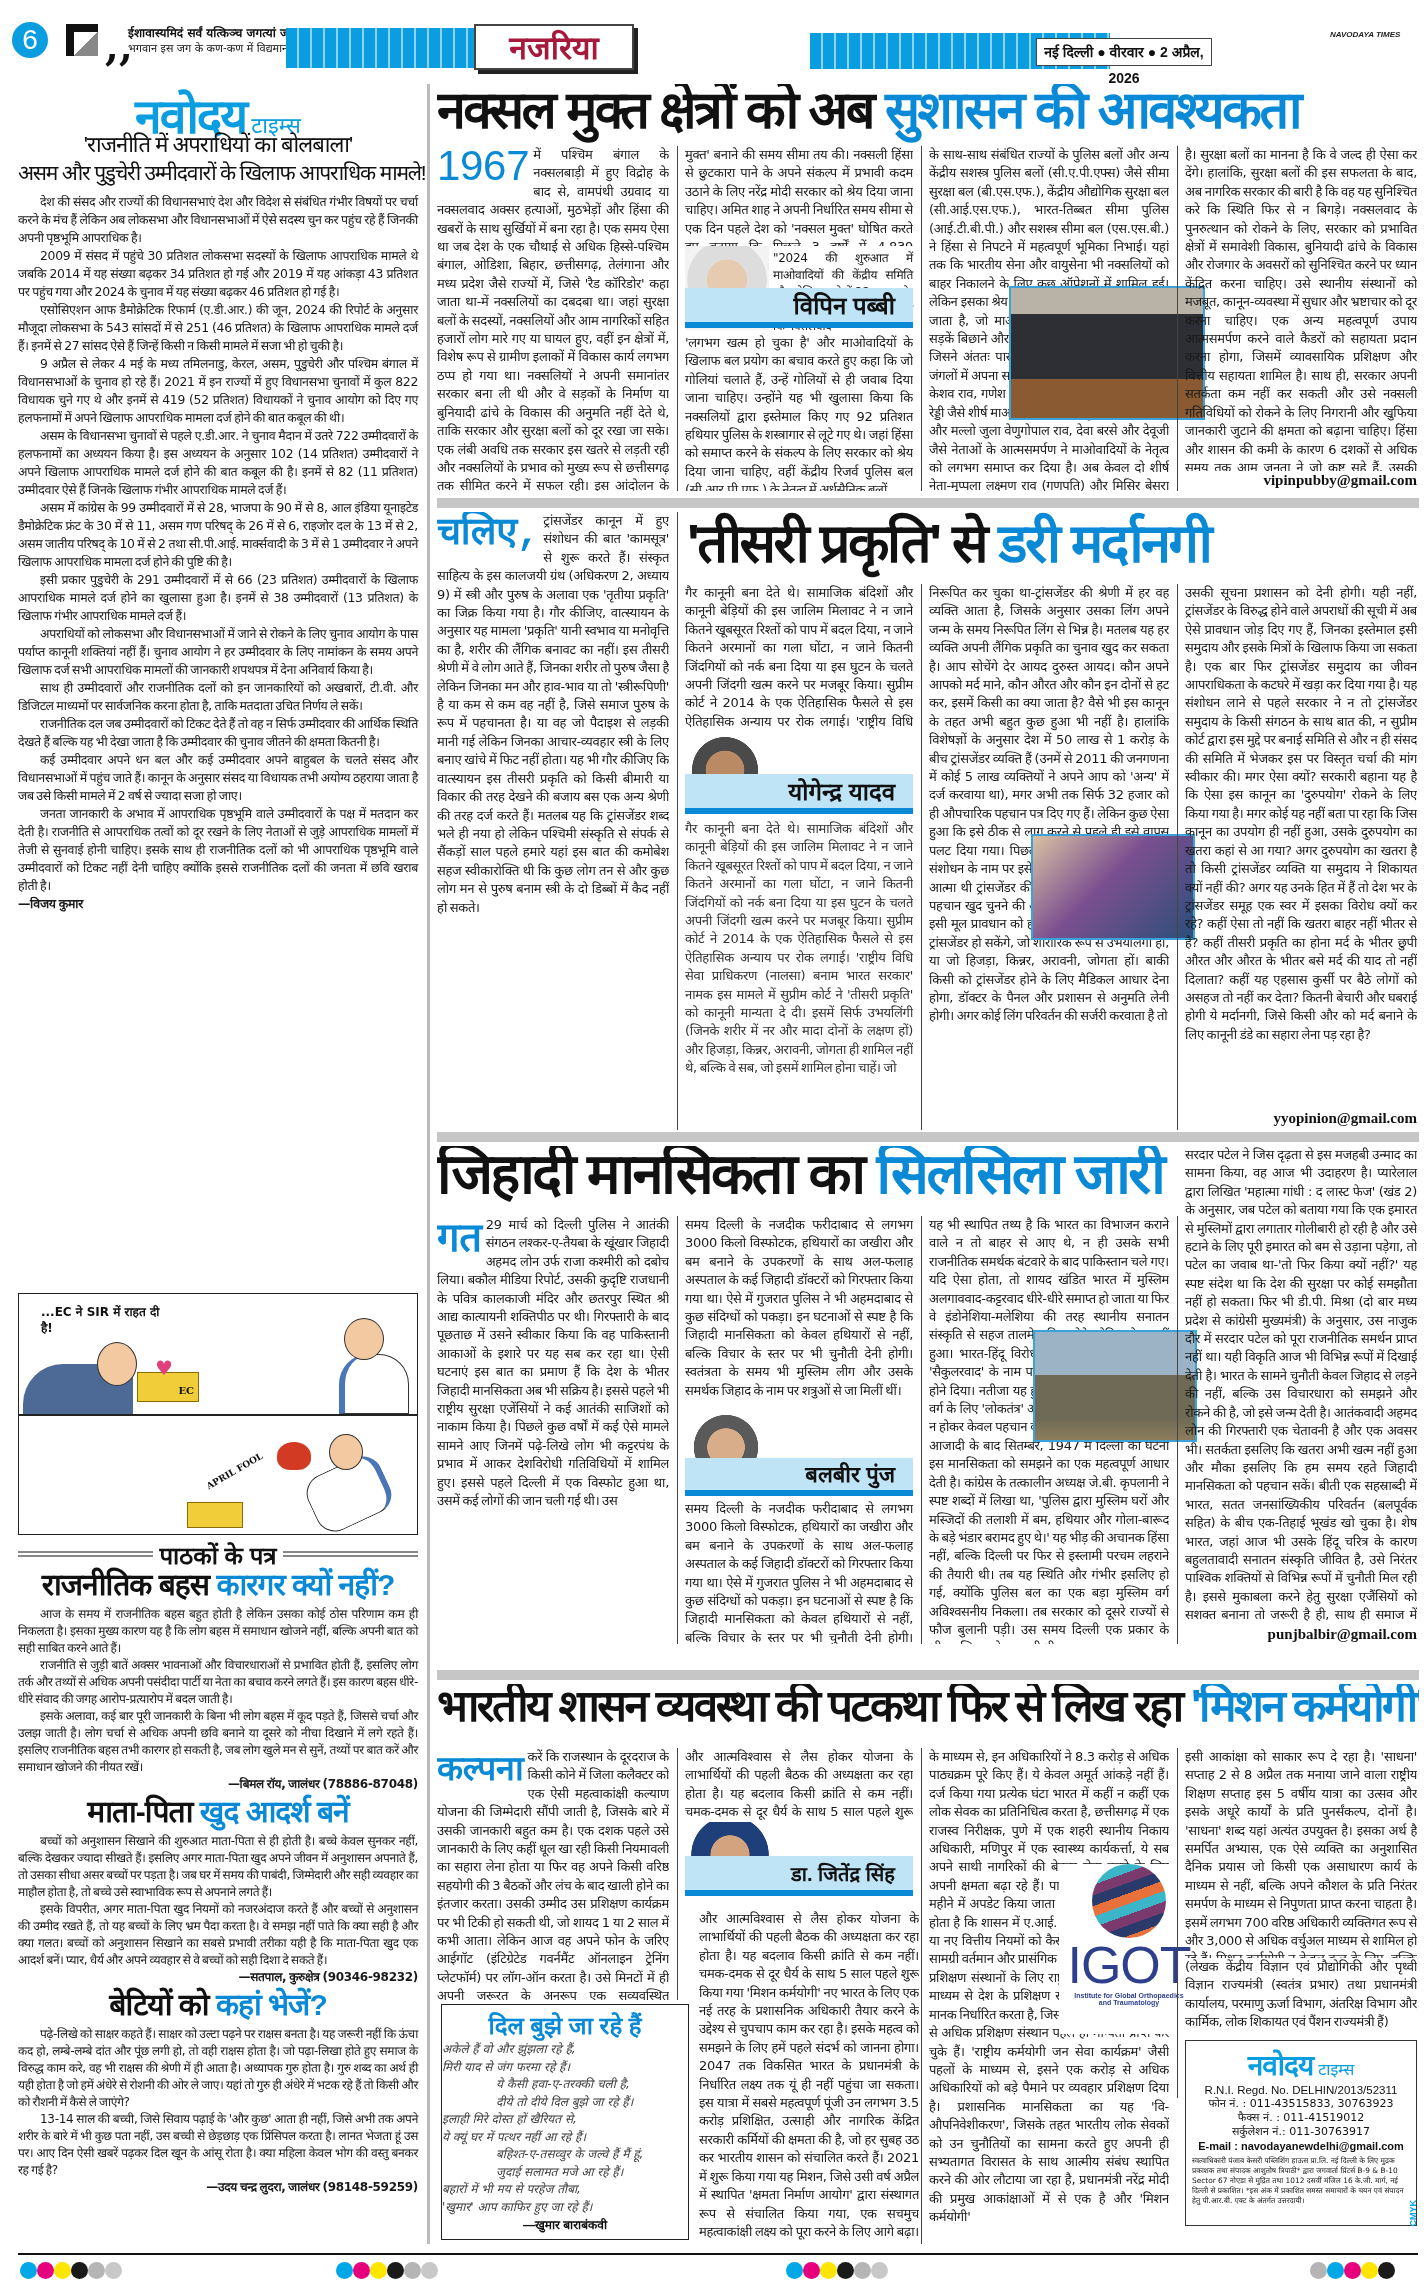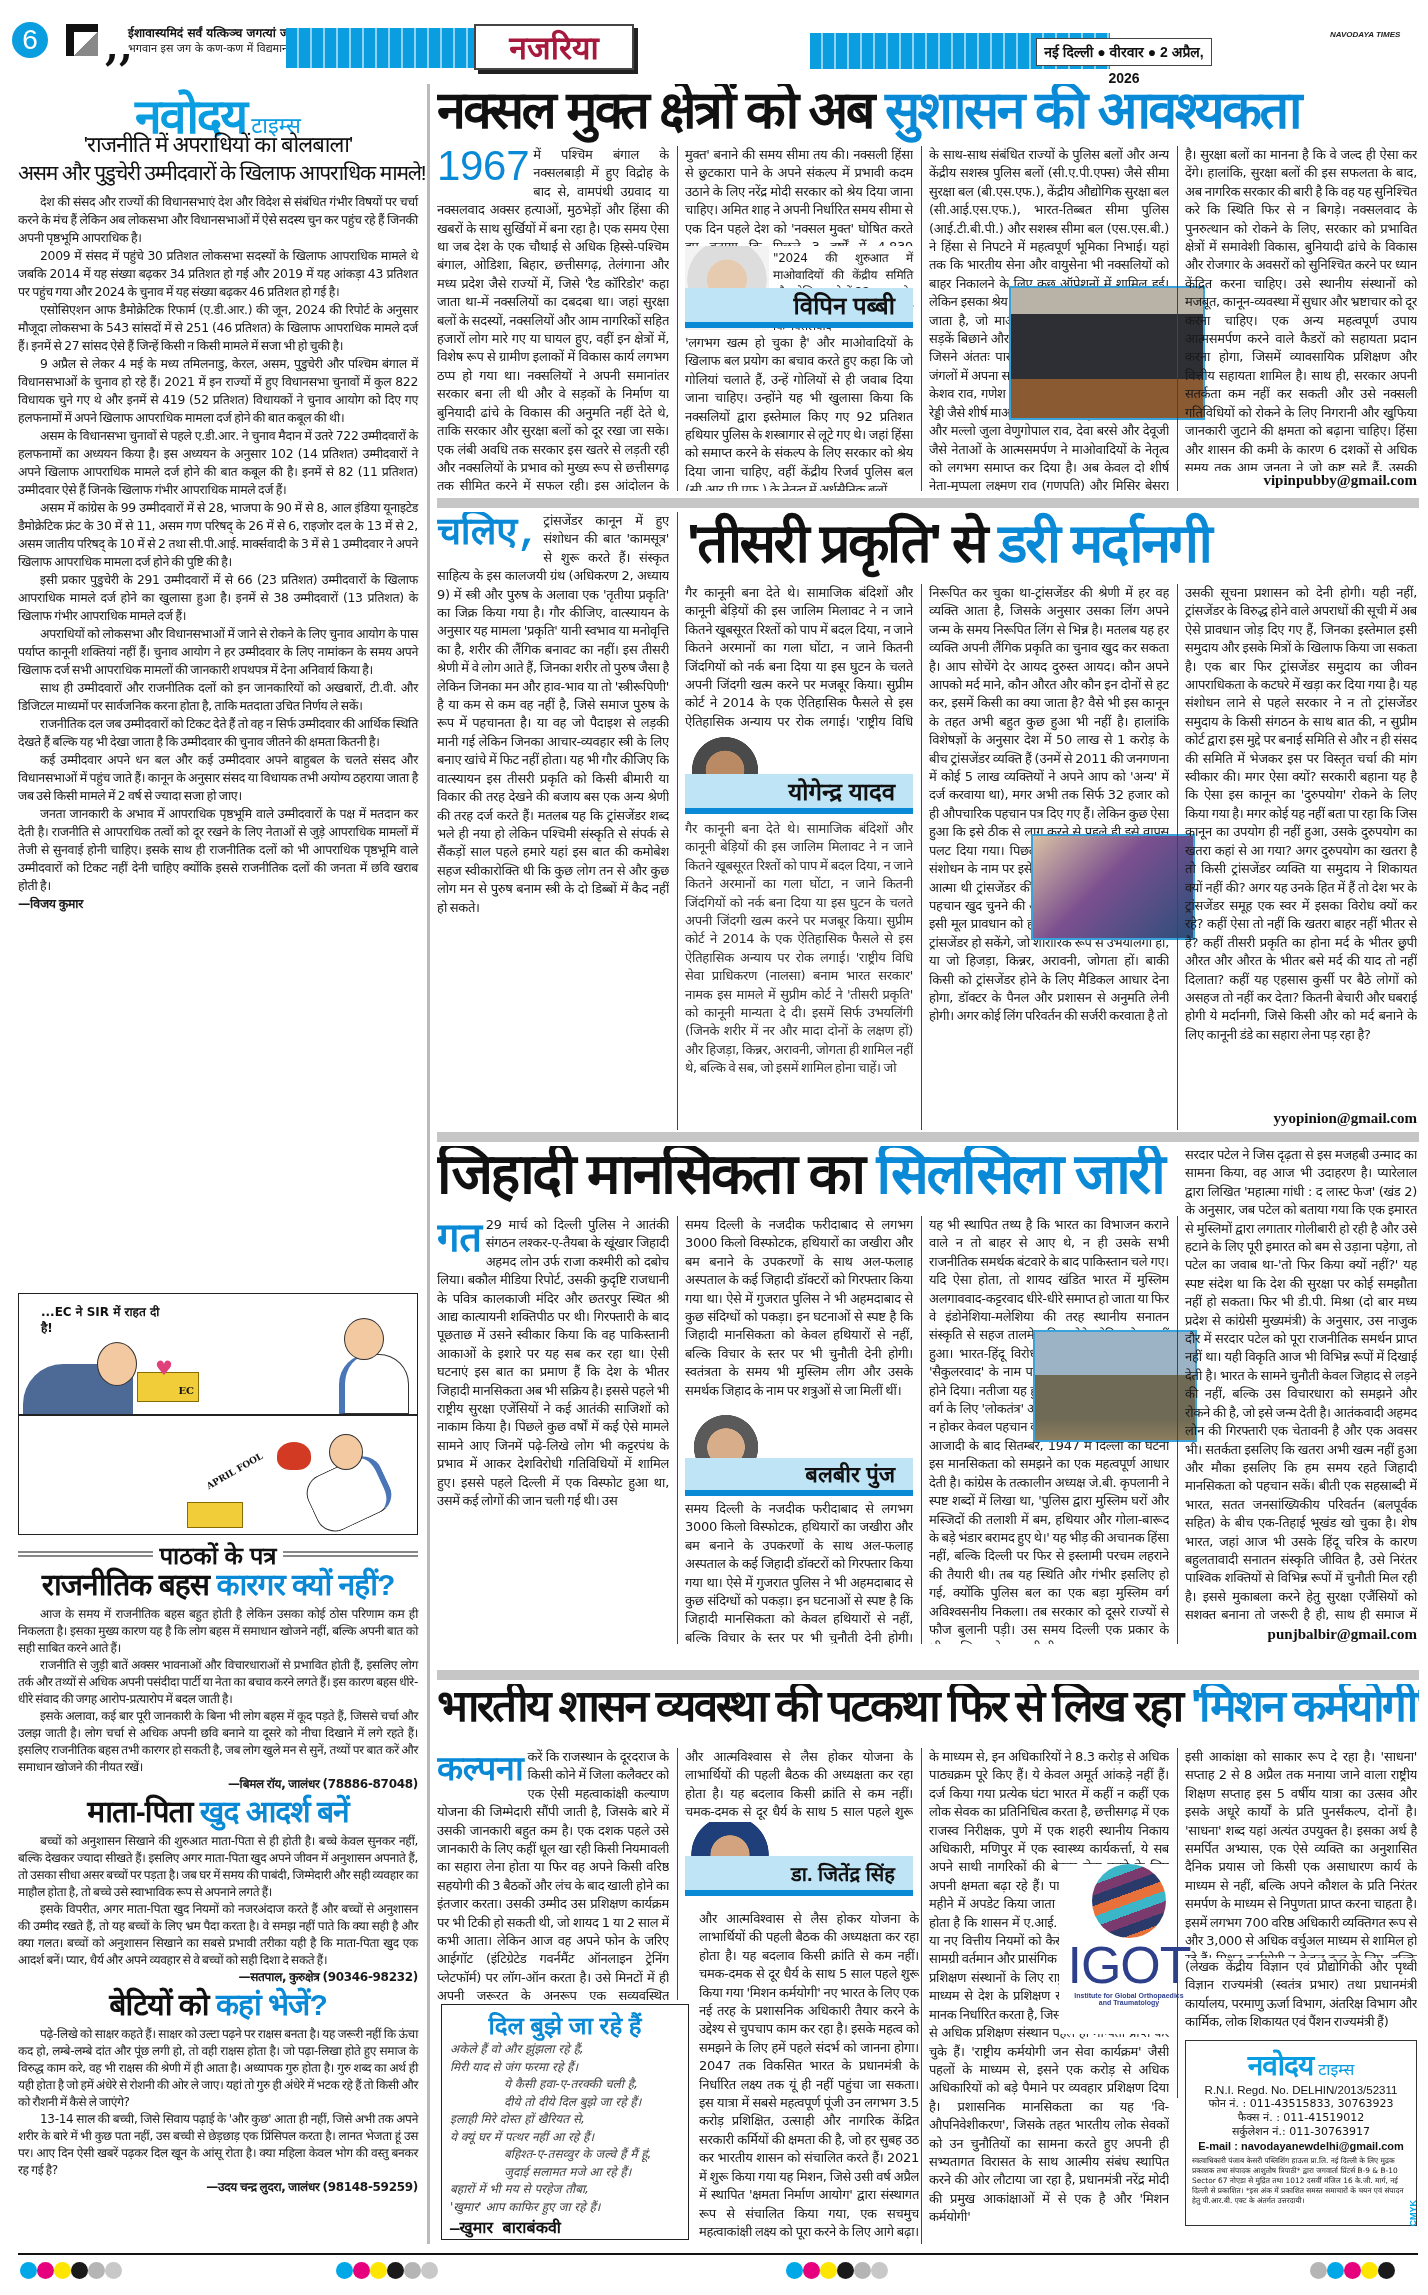--- a/index.html
+++ b/index.html
@@ -233,35 +233,35 @@
 <div class="abs" style="left:437px;top:1684px;width:982px;height:560px;overflow:hidden">
   <div class="hd abs" style="left:0;top:0;font-size:44px;letter-spacing:-2.6px">
     <span>भारतीय शासन व्यवस्था की पटकथा फिर से लिख रहा</span>
     <span class="blue">'मिशन कर्मयोगी'</span>
   </div>
   <div class="txt abs" style="left:0;top:64px;width:232px;height:252px;overflow:hidden">
     <span style="float:left;font-family:'Liberation Sans',sans-serif;font-weight:bold;font-size:34px;line-height:40px;color:#0a8ad6;margin-right:4px">कल्पना</span>
     <span>करें कि राजस्थान के दूरदराज के किसी कोने में जिला कलैक्टर को एक ऐसी महत्वाकांक्षी कल्याण योजना की जिम्मेदारी सौंपी जाती है, जिसके बारे में उसकी जानकारी बहुत कम है। एक दशक पहले उसे जानकारी के लिए कहीं धूल खा रही किसी नियमावली का सहारा लेना होता या फिर वह अपने किसी वरिष्ठ सहयोगी की 3 बैठकों और लंच के बाद खाली होने का इंतजार करता। उसकी उम्मीद उस प्रशिक्षण कार्यक्रम पर भी टिकी हो सकती थी, जो शायद 1 या 2 साल में कभी आता। लेकिन आज वह अपने फोन के जरिए आईगॉट (इंटिग्रेटेड गवर्नमैंट ऑनलाइन ट्रेनिंग प्लेटफॉर्म) पर लॉग-ऑन करता है। उसे मिनटों में ही अपनी जरूरत के अनुरूप एक सुव्यवस्थित कार्यकुशलता आधारित पाठ्यक्रम मिल जाता है। वह शाम तक सूचनाओं</span>
   </div>
 
-  <div class="abs" style="left:4px;top:320px;width:248px;height:236px;border:1.5px solid #222;padding:6px 8px">
+  <div class="abs" style="left:4px;top:320px;width:248px;height:236px;border:1.5px solid #222;padding:6px 0">
     <div style="text-align:center;font-family:'Liberation Sans',sans-serif;font-weight:bold;font-size:24px;color:#0a8ad6;line-height:30px">दिल बुझे जा रहे हैं</div>
     <div style="font-family:'DejaVu Sans',sans-serif;font-style:italic;font-size:12px;line-height:17.5px;color:#404040">
       <div>अकेले हैं वो और झुंझला रहे हैं,</div>
       <div>मिरी याद से जंग फरमा रहे हैं।</div>
       <div style="padding-left:54px">ये कैसी हवा-ए-तरक्की चली है,</div>
       <div style="padding-left:54px">दीये तो दीये दिल बुझे जा रहे हैं।</div>
       <div>इलाही मिरे दोस्त हों खैरियत से,</div>
       <div>ये क्यूं घर में पत्थर नहीं आ रहे हैं।</div>
       <div style="padding-left:54px">बहिश्त-ए-तसव्वुर के जल्वे हैं मैं हूं,</div>
       <div style="padding-left:54px">जुदाई सलामत मजे आ रहे हैं।</div>
       <div>बहारों में भी मय से परहेज तौबा,</div>
       <div>'खुमार' आप काफिर हुए जा रहे हैं।</div>
     </div>
-    <div style="text-align:left;font-weight:bold;font-family:Liberation Mono, monospace;font-size:16px">—खुमार बाराबंकवी</div>
+    <div style="text-align:center;font-weight:bold;font-family:Liberation Sans, sans-serif;font-size:12px">—खुमार बाराबंकवी</div>
   </div>
   <div class="colsep abs" style="left:240px;top:64px;height:252px"></div>
   <div class="txt abs" style="left:248px;top:64px;width:228px;height:72px;overflow:hidden">
     <span>और आत्मविश्वास से लैस होकर योजना के लाभार्थियों की पहली बैठक की अध्यक्षता कर रहा होता है। यह बदलाव किसी क्रांति से कम नहीं। चमक-दमक से दूर धैर्य के साथ 5 साल पहले शुरू किया गया 'मिशन कर्मयोगी' नए भारत के लिए एक नई तरह के प्रशासनिक अधिकारी तैयार करने के उद्देश्य से चुपचाप काम कर रहा है। इसके महत्व को समझने के लिए हमें पहले संदर्भ को जानना होगा। 2047 तक विकसित भारत के प्रधानमंत्री के निर्धारित लक्ष्य तक यूं ही नहीं पहुंचा जा सकता। इस यात्रा में सबसे महत्वपूर्ण पूंजी उन लगभग 3.5 करोड़ प्रशिक्षित, उत्साही और नागरिक केंद्रित सरकारी कर्मियों की क्षमता की है, जो हर सुबह उठ कर भारतीय शासन को संचालित करते हैं। 2021 में शुरू किया गया यह मिशन, जिसे उसी वर्ष अप्रैल में स्थापित 'क्षमता निर्माण आयोग' द्वारा संस्थागत रूप से संचालित किया गया, एक सचमुच महत्वाकांक्षी लक्ष्य को पूरा करने के लिए आगे बढ़ा। यह बदलाव 'कर्मचारी', यानी नियमों का पालन करने वाले एक पदाधिकारी से 'कर्मयोगी' बनने की ओर है, एक ऐसा लोक सेवक, जो किसी उद्देश्य, सेवा-भाव और उत्कृष्टता से प्रेरित हो। 'आईगॉट' पर अब 1.5 करोड़ से अधिक सरकारी अधिकारी सक्रिय शिक्षार्थी के रूप में जुड़े हैं, यह एक ऐसी संख्या है जो शुरुआत के समय काल्पनिक लगती थी। 4,600 से अधिक योग्यता-आधारित पाठ्यक्रमों</span>
   </div>
   <div class="photo abs" style="left:252px;top:138px;width:82px;height:82px;background:radial-gradient(circle at 50% 40%,#d3a27f 0 30%,#1f3f7a 31% 60%,#fff 61%);border:none"></div>
   <div class="byline" style="left:248px;top:172px;width:228px;height:40px;line-height:36px;font-size:20px">
     <span>डा. जितेंद्र सिंह</span>
   </div>
   <div class="txt abs" style="left:262px;top:226px;width:220px;height:332px;overflow:hidden">

